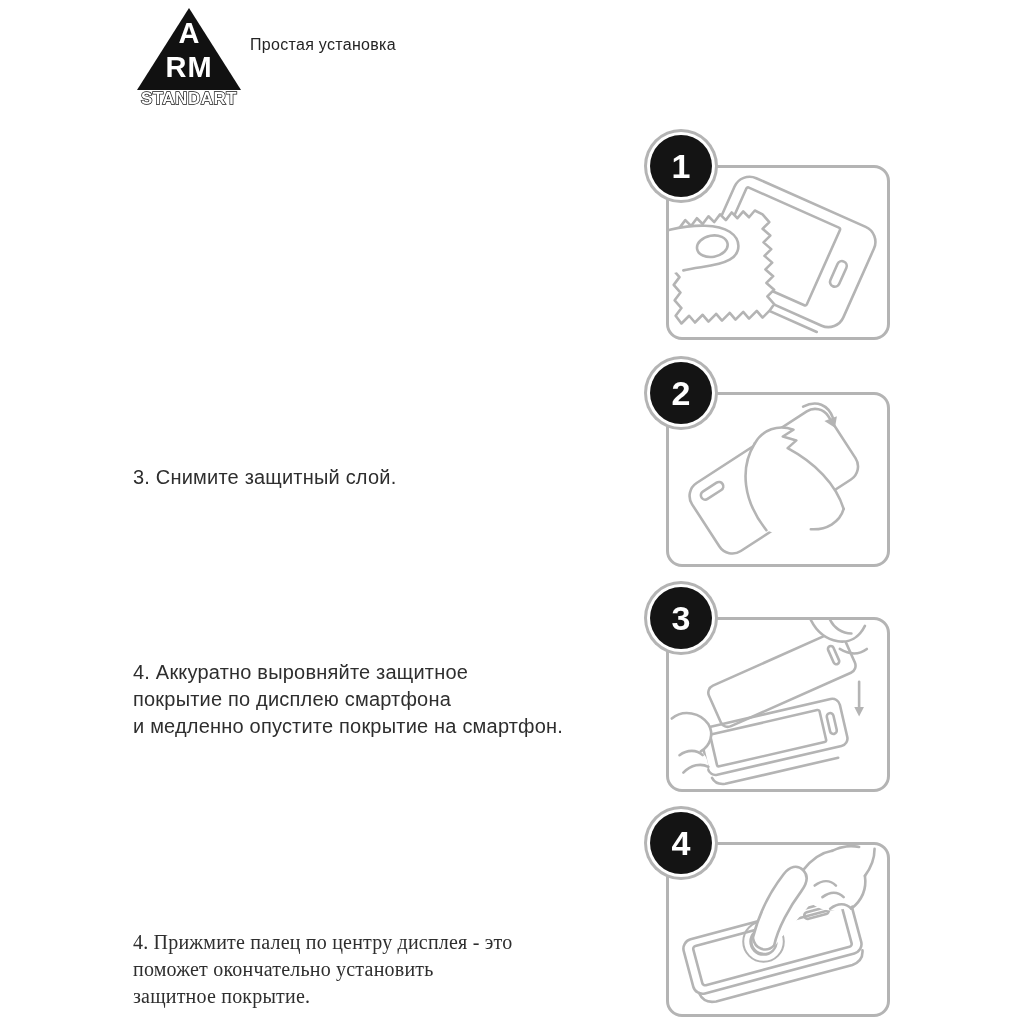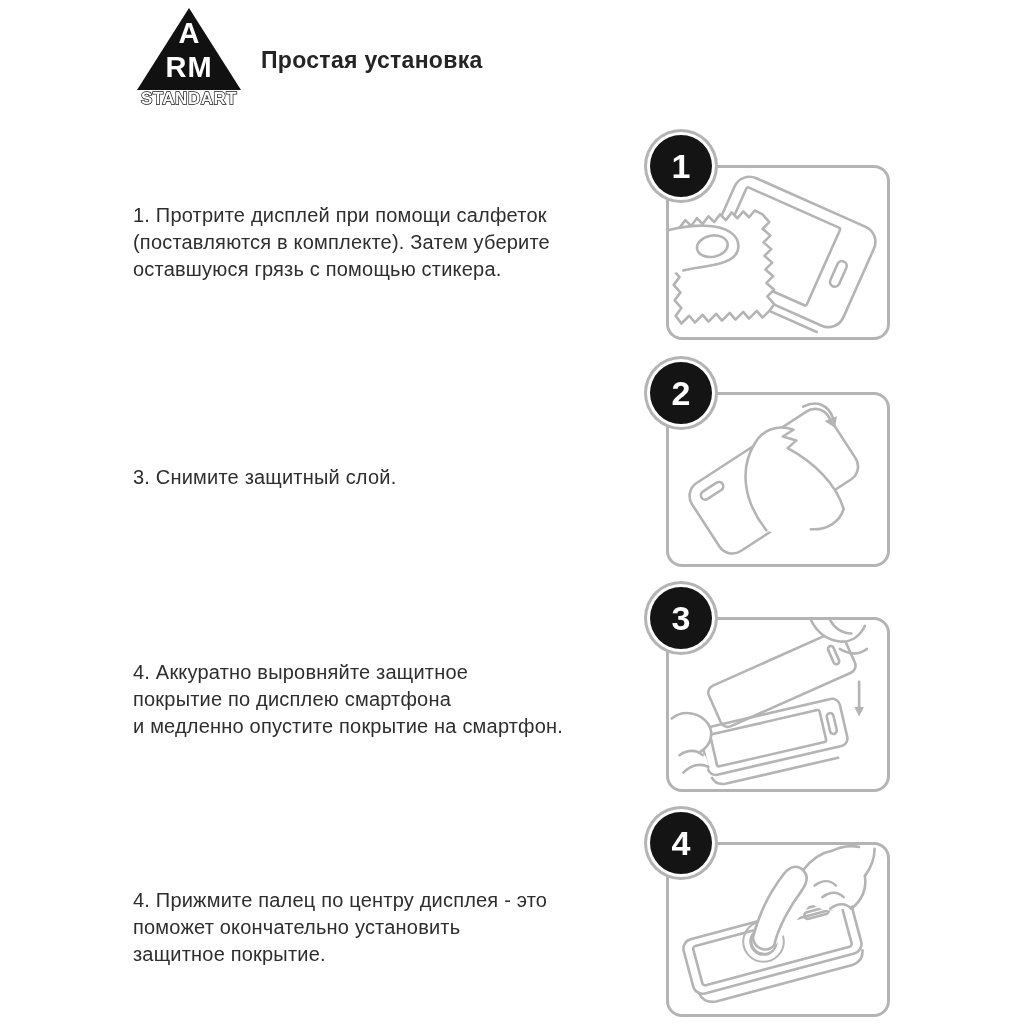--- a/index.html
+++ b/index.html
@@ -5,34 +5,34 @@
   html,body{margin:0;padding:0;background:#ffffff;}
   body{
     width:1024px;height:1024px;position:relative;overflow:hidden;
     font-family:"Liberation Sans",sans-serif;color:#2e2e2e;
   }
   .page{position:absolute;inset:0;background:#ffffff;}
 
   
   .logo{position:absolute;left:127px;top:6px;width:118px;height:100px;}
   .title{
-    position:absolute;left:250px;top:36px;margin:11px;
-    font-size:23px;font-weight:700;color:#242424;letter-spacing:.3px;
+    position:absolute;left:250px;top:36px;margin:0;
+    font-size:16px;font-weight:400;color:#242424;letter-spacing:.3px;
   }
 
   
   .step-text{
     position:absolute;left:133px;margin:0;max-width:530px;
     font-size:20px;line-height:27px;letter-spacing:.2px;color:#2e2e2e;
     white-space:pre-line;
   }
   #text-1{top:202px;}
   #text-2{top:464px;}
   #text-3{top:659px;}
-  #text-4{top:887px;}
+  #text-4{top:929px;font-family:Liberation Serif, serif;}
 
   
   .figure{
     position:absolute;left:666px;width:218px;height:169px;
     border:3px solid #b4b4b4;border-radius:16px;background:#ffffff;
   }
   #fig-1{top:165px;}
   #fig-2{top:392px;}
   #fig-3{top:617px;}
   #fig-4{top:842px;}
@@ -55,23 +55,20 @@
 
   <svg class="logo" viewBox="0 0 118 100" xmlns="http://www.w3.org/2000/svg">
     <path d="M 62,2 L 114,84 L 10,84 Z" fill="#111111"></path>
     <text x="62" y="37" text-anchor="middle" font-family="Liberation Sans, sans-serif" font-size="29" font-weight="bold" fill="#ffffff">A</text>
     <text x="62" y="71" text-anchor="middle" font-family="Liberation Sans, sans-serif" font-size="29" font-weight="bold" letter-spacing="1" fill="#ffffff">RM</text>
     <text x="62" y="98" text-anchor="middle" font-family="Liberation Sans, sans-serif" font-size="17" font-weight="bold" letter-spacing="0.5" fill="#ffffff" stroke="#111111" stroke-width="1.4" paint-order="stroke">STANDART</text>
   </svg>
 
   <h1 class="title">Простая установка</h1>
 
-  <p class="step-text" id="text-1">1. Протрите дисплей при помощи салфеток
-(поставляются в комплекте). Затем уберите
-оставшуюся грязь с помощью стикера.</p>
   <p class="step-text" id="text-2">3. Снимите защитный слой.</p>
   <p class="step-text" id="text-3">4. Аккуратно выровняйте защитное
 покрытие по дисплею смартфона
 и медленно опустите покрытие на смартфон.</p>
   <p class="step-text" id="text-4">4. Прижмите палец по центру дисплея - это
 поможет окончательно установить
 защитное покрытие.</p>
 
   <div class="figure" id="fig-1">
     <div class="badge">

